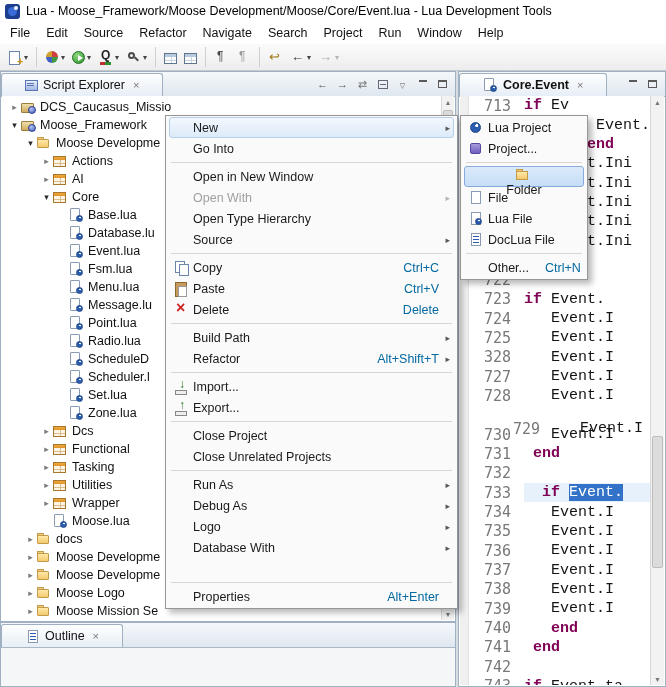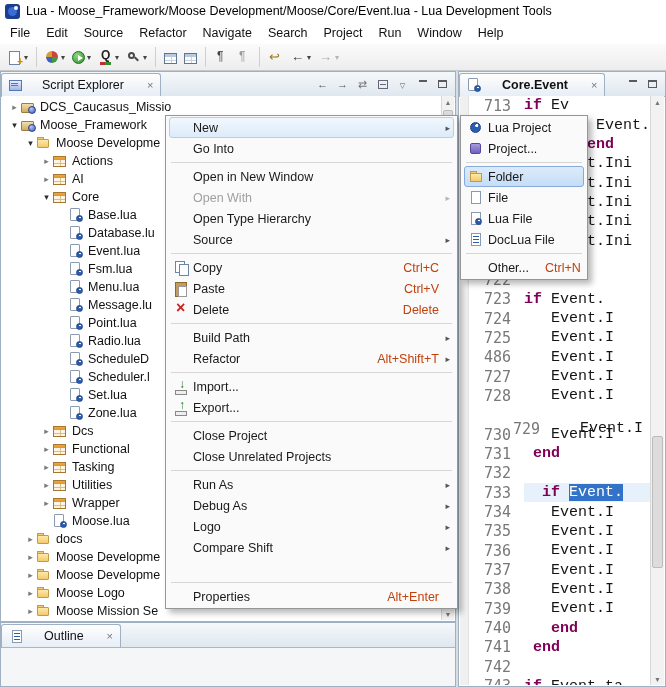--- a/index.html
+++ b/index.html
@@ -54,21 +54,21 @@
   
   #main{position:absolute;left:0;top:71px;width:666px;height:616px;background:#d8dde3;}
 
   .panel{position:absolute;background:#fff;border:1px solid #9fb0c2;box-sizing:border-box;}
   #explorer-panel{left:0;top:0;width:456px;height:551px;}
   #outline-panel{left:0;top:551px;width:456px;height:65px;background:#f4f6f8;}
   #editor-panel{left:458px;top:0;width:208px;height:616px;}
 
   .panel-header{position:relative;height:24px;background:linear-gradient(#f5f8fb,#dfe7ef);
     border-bottom:1px solid #aab8c6;display:flex;align-items:flex-end;}
-  .tab{height:23px;margin-top:1px;display:flex;align-items:center;gap:20px;padding:0 7px;
+  .tab{height:23px;margin-top:1px;display:flex;align-items:center;gap:5px;padding:0 23px;
     background:linear-gradient(#fefefe,#e7eef6);border:1px solid #9fb0c2;border-bottom:none;
     border-radius:3px 3px 0 0;font-size:12.5px;color:#111;box-sizing:border-box;}
   .tab.bold .tab-text{font-weight:bold;}
   .tab-close{font-size:11px;color:#777;margin-left:3px;}
   .header-icons{margin-left:auto;display:flex;align-items:center;gap:3px;padding:0 4px 4px 0;}
   .hi-btn{width:17px;height:16px;display:flex;align-items:center;justify-content:center;}
   .hi{font-size:11px;color:#555;display:inline-block;position:relative;}
   .hi-back::before{content:"←";}
   .hi-forward::before{content:"→";}
   .hi-link-with-editor::before{content:"⇄";color:#777;}
@@ -130,27 +130,27 @@
   #editor-scroll{position:absolute;right:1px;top:24px;bottom:1px;width:13px;background:#f2f2f2;border-left:1px solid #d8d8d8;}
   #editor-scroll .vs-thumb{top:340px;height:130px;}
 
   
   .menu{position:absolute;background:#fafafa;border:1px solid #969696;box-shadow:4px 4px 6px rgba(0,0,0,.28);
     padding:1px 0;box-sizing:border-box;font-size:12.5px;color:#1a1a1a;z-index:40;}
   #context-menu{left:165px;top:115px;width:293px;}
   #new-submenu{left:460px;top:115px;width:128px;z-index:50;}
   .cm-item{display:flex;align-items:center;height:21px;margin:0 3px;padding:0 3px;border:1px solid transparent;border-radius:3px;box-sizing:border-box;}
   .cm-item.hl{background:linear-gradient(#f2f7fd,#dcebfa);border-color:#b5cfe8;}
-  .cm-item.hlblue{background:linear-gradient(#dcebfb,#c5ddf6);border-color:#86aadc;}
+  .cm-item.hlblue{background:linear-gradient(#dcebfb,#c5ddf6);border-color:#86aadc;flex-direction:column;}
   .cm-item.disabled .cm-label{color:#a0a0a0;}
   .cm-item.disabled .cm-arrow{color:#b5b5b5;}
   .cm-ic{width:20px;flex:none;position:relative;height:16px;}
   .cm-label{white-space:nowrap;}
   .cm-right{margin-left:auto;display:flex;align-items:center;}
-  .cm-sc{padding-left:16px;color:#c2410c;}
+  .cm-sc{padding-left:16px;color:#0369a1;}
   .cm-arrow{width:11px;text-align:right;font-size:9px;color:#555;}
   .cm-sep{height:1px;background:#d6d6d6;margin:3px 5px;}
 
   
   .mi{display:inline-block;}
   .mi-copy::before{content:"";position:absolute;left:2px;top:1px;width:8px;height:10px;background:#fff;border:1px solid #6b86ad;}
   .mi-copy::after{content:"";position:absolute;left:6px;top:4px;width:8px;height:10px;background:#fff;border:1px solid #6b86ad;}
   .mi-paste::before{content:"";position:absolute;left:2px;top:1px;width:10px;height:13px;background:#c89b5a;border:1px solid #8a6a33;}
   .mi-paste::after{content:"";position:absolute;left:5px;top:5px;width:7px;height:9px;background:#fff;border:1px solid #999;}
   .mi-delete::before{content:"×";position:absolute;left:3px;top:-3px;font-size:16px;font-weight:bold;color:#cc2222;}
@@ -509,21 +509,21 @@
           </div>
           <div class="cl" style="top: 212.85px;">
             <span class="cl-num">724</span>
             <span class="cl-code"><span class="tok-pl">   Event.I</span></span>
           </div>
           <div class="cl" style="top: 232.2px;">
             <span class="cl-num">725</span>
             <span class="cl-code"><span class="tok-pl">   Event.I</span></span>
           </div>
           <div class="cl" style="top: 251.55px;">
-            <span class="cl-num">486</span>
+            <span class="cl-num">328</span>
             <span class="cl-code"><span class="tok-pl">   Event.I</span></span>
           </div>
           <div class="cl" style="top: 270.9px;">
             <span class="cl-num">727</span>
             <span class="cl-code"><span class="tok-pl">   Event.I</span></span>
           </div>
           <div class="cl" style="top: 290.25px;">
             <span class="cl-num">728</span>
             <span class="cl-code"><span class="tok-pl">   Event.I</span></span>
           </div>
@@ -729,21 +729,21 @@
       </div>
       <div class="cm-item">
         <span class="cm-ic"></span>
         <span class="cm-label">Logo</span>
         <span class="cm-right">
           <span class="cm-arrow">▸</span>
         </span>
       </div>
       <div class="cm-item">
         <span class="cm-ic"></span>
-        <span class="cm-label">Compare Shift</span>
+        <span class="cm-label">Database With</span>
         <span class="cm-right">
           <span class="cm-arrow">▸</span>
         </span>
       </div>
       <div class="cm-item">
         <span class="cm-ic"></span>
         <span class="cm-right">
           <span class="cm-arrow"></span>
         </span>
       </div>

